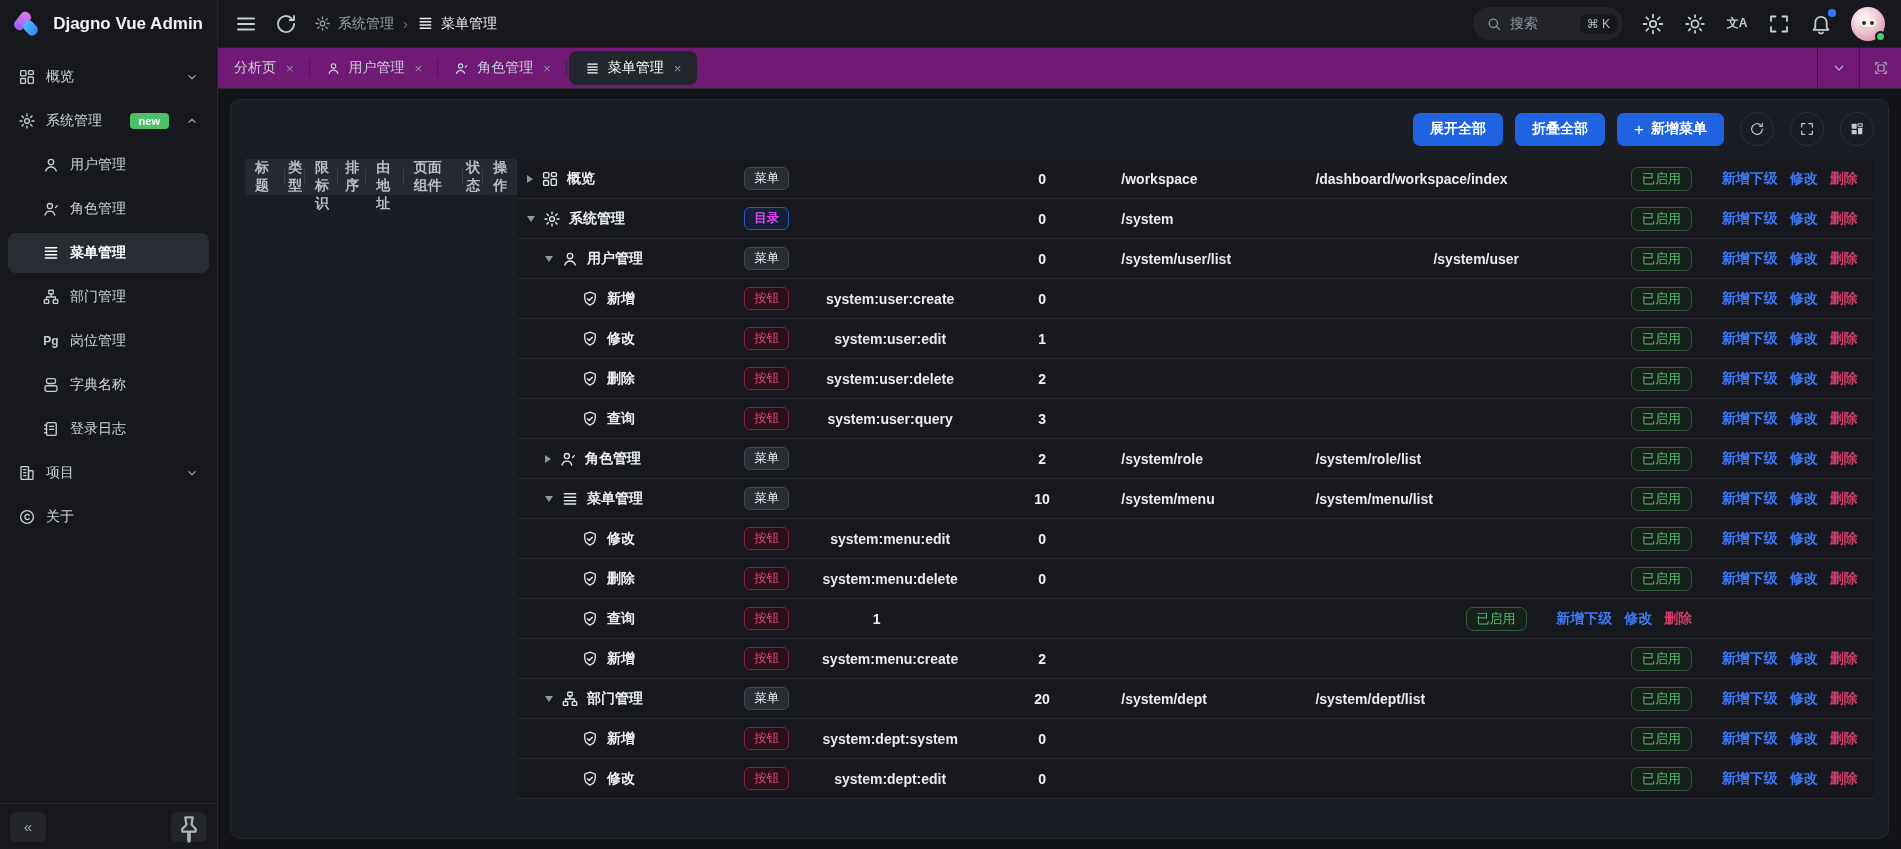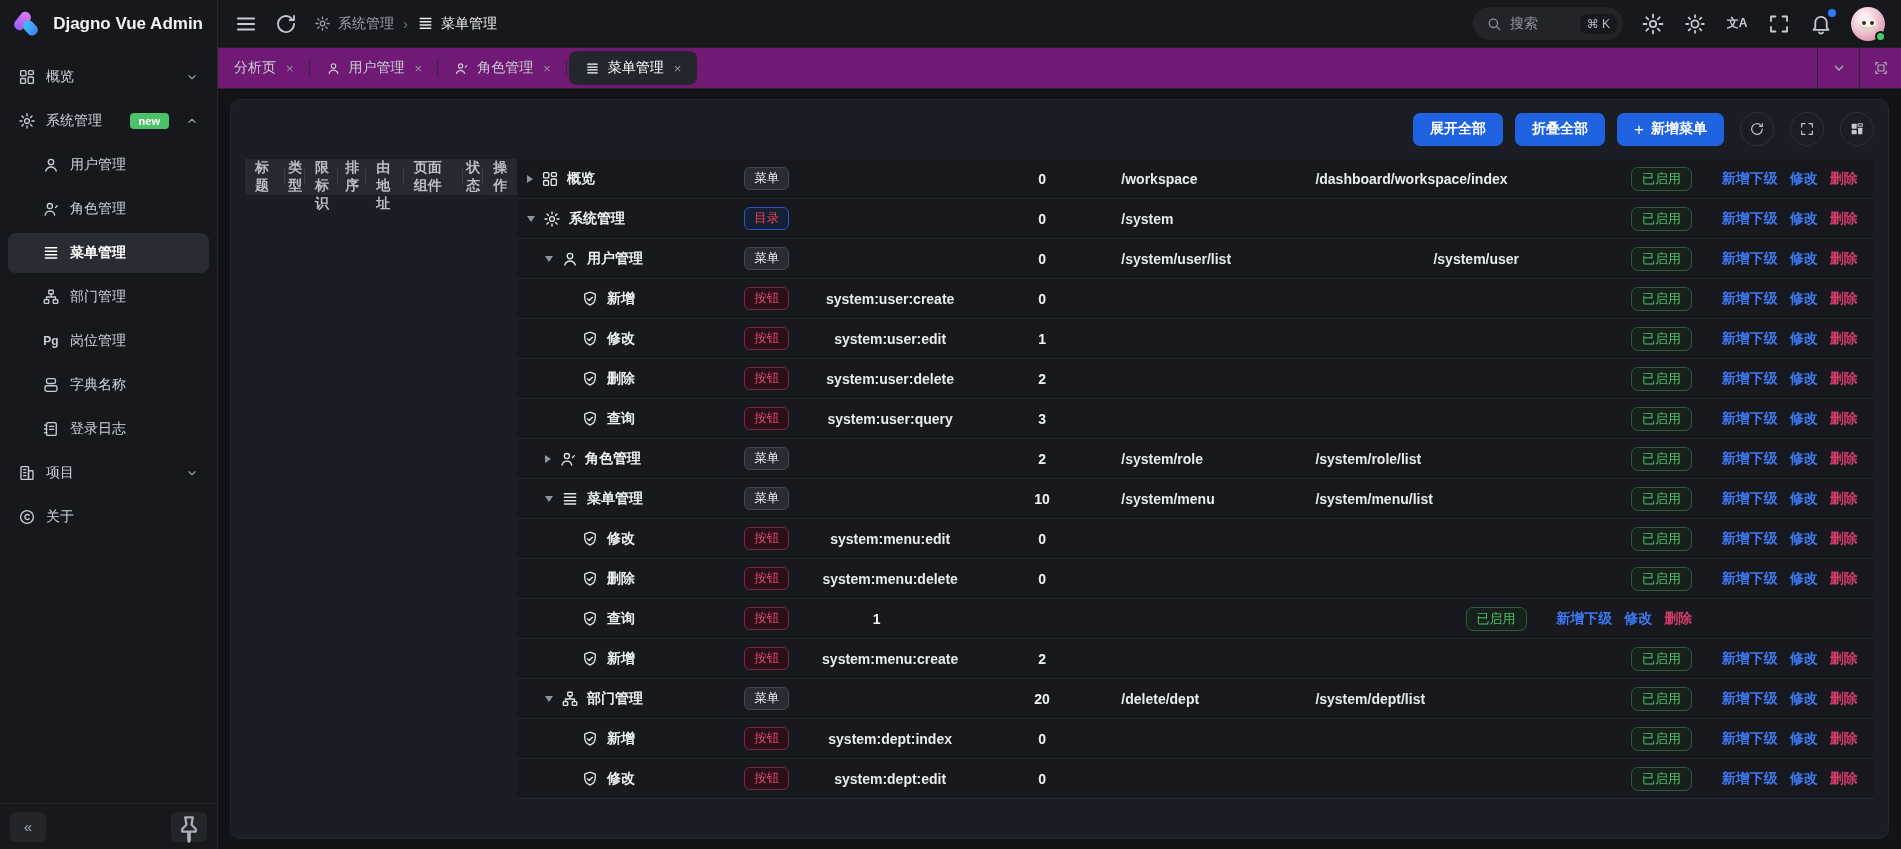--- a/index.html
+++ b/index.html
@@ -82,21 +82,21 @@
   .td { padding:0 10px; display:flex; align-items:center; gap:8px; height:100%; white-space:nowrap; overflow:hidden; }
   .td.cc { justify-content:center; }
   .title-cell { font-weight:600; color:#eef0f3; }
   .caret { width:0; height:0; flex:0 0 auto; cursor:pointer; }
   .caret.collapsed { border-left:6px solid #8f959e; border-top:4.5px solid transparent; border-bottom:4.5px solid transparent; }
   .caret.expanded { border-top:6px solid #8f959e; border-left:4.5px solid transparent; border-right:4.5px solid transparent; }
   .caret.none { width:10px; border:none; }
   .row-icn { width:18px; height:18px; flex:0 0 18px; display:grid; place-items:center; color:#e3e6ea; }
   .badge { display:inline-flex; align-items:center; height:23px; padding:0 9px; border-radius:6px; font-size:12.5px; border:1px solid; line-height:1; }
   .badge-menu { background:#2a2c33; border-color:#44474f; color:#e9ebee; }
-  .badge-dir  { background:#152036; border-color:#2a57c5; color:#ef4444; }
+  .badge-dir  { background:#152036; border-color:#2a57c5; color:#d946ef;font-weight:bold; }
   .badge-btn  { background:#2b1019; border-color:#7c2840; color:#df4870; }
   .badge-status { background:#15211a; border-color:#2e5c3b; color:#4fbf6b; border-radius:7px; height:24px; padding:0 10px; font-size:13px; }
   .sort-val { font-weight:700; color:#f0f2f4; }
   .mono-val { font-weight:600; color:#e9ebee; }
   .perm-val { font-weight:600; color:#e9ebee; }
   .ops { gap:12px; }
   .lnk { font-weight:600; cursor:pointer; }
   .lnk.blue { color:#3e79f2; }
   .lnk.red { color:#d23c68; }
 
@@ -881,21 +881,21 @@
                   <span>部门管理</span>
                 </div>
                 <div class="td cc" style="width: 6%;">
                   <span class="badge badge-menu">菜单</span>
                 </div>
                 <div class="td cc" style="width: 12.2%;"></div>
                 <div class="td cc" style="width: 10.2%;">
                   <span class="sort-val">20</span>
                 </div>
                 <div class="td" style="width: 14.3%;">
-                  <span class="mono-val">/delete/dept</span>
+                  <span class="mono-val">/system/dept</span>
                 </div>
                 <div class="td" style="width: 23%;">
                   <span class="mono-val">/system/dept/list</span>
                 </div>
                 <div class="td cc" style="width: 6.5%;">
                   <span class="badge badge-status">已启用</span>
                 </div>
                 <div class="td cc ops" style="width: 12.4%;">
                   <span class="lnk blue">新增下级</span>
                   <span class="lnk blue">修改</span>
@@ -910,21 +910,21 @@
                       <path d="M12 2.8l7 2.6v5c0 4.7-3 8.1-7 9.6-4-1.5-7-4.9-7-9.6v-5z"></path>
                       <path d="M8.8 11.9l2.2 2.2 4.2-4.5"></path>
                     </svg>
                   </span>
                   <span>新增</span>
                 </div>
                 <div class="td cc" style="width: 6%;">
                   <span class="badge badge-btn">按钮</span>
                 </div>
                 <div class="td cc" style="width: 12.2%;">
-                  <span class="perm-val">system:dept:index</span>
+                  <span class="perm-val">system:dept:system</span>
                 </div>
                 <div class="td cc" style="width: 10.2%;">
                   <span class="sort-val">0</span>
                 </div>
                 <div class="td" style="width: 14.3%;"></div>
                 <div class="td" style="width: 23%;"></div>
                 <div class="td cc" style="width: 6.5%;">
                   <span class="badge badge-status">已启用</span>
                 </div>
                 <div class="td cc ops" style="width: 12.4%;">

